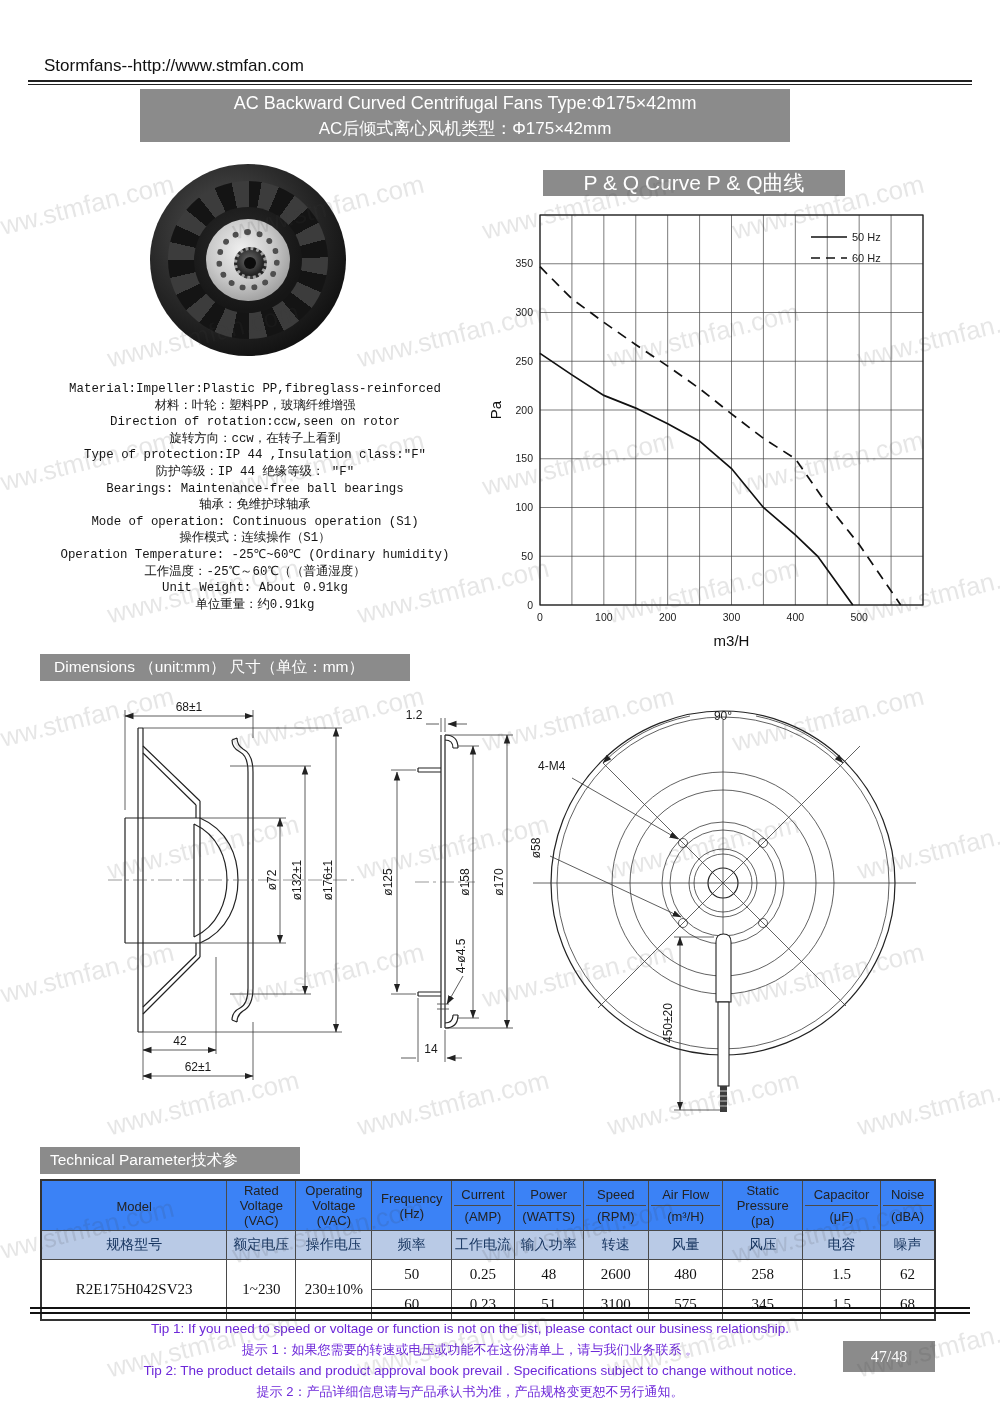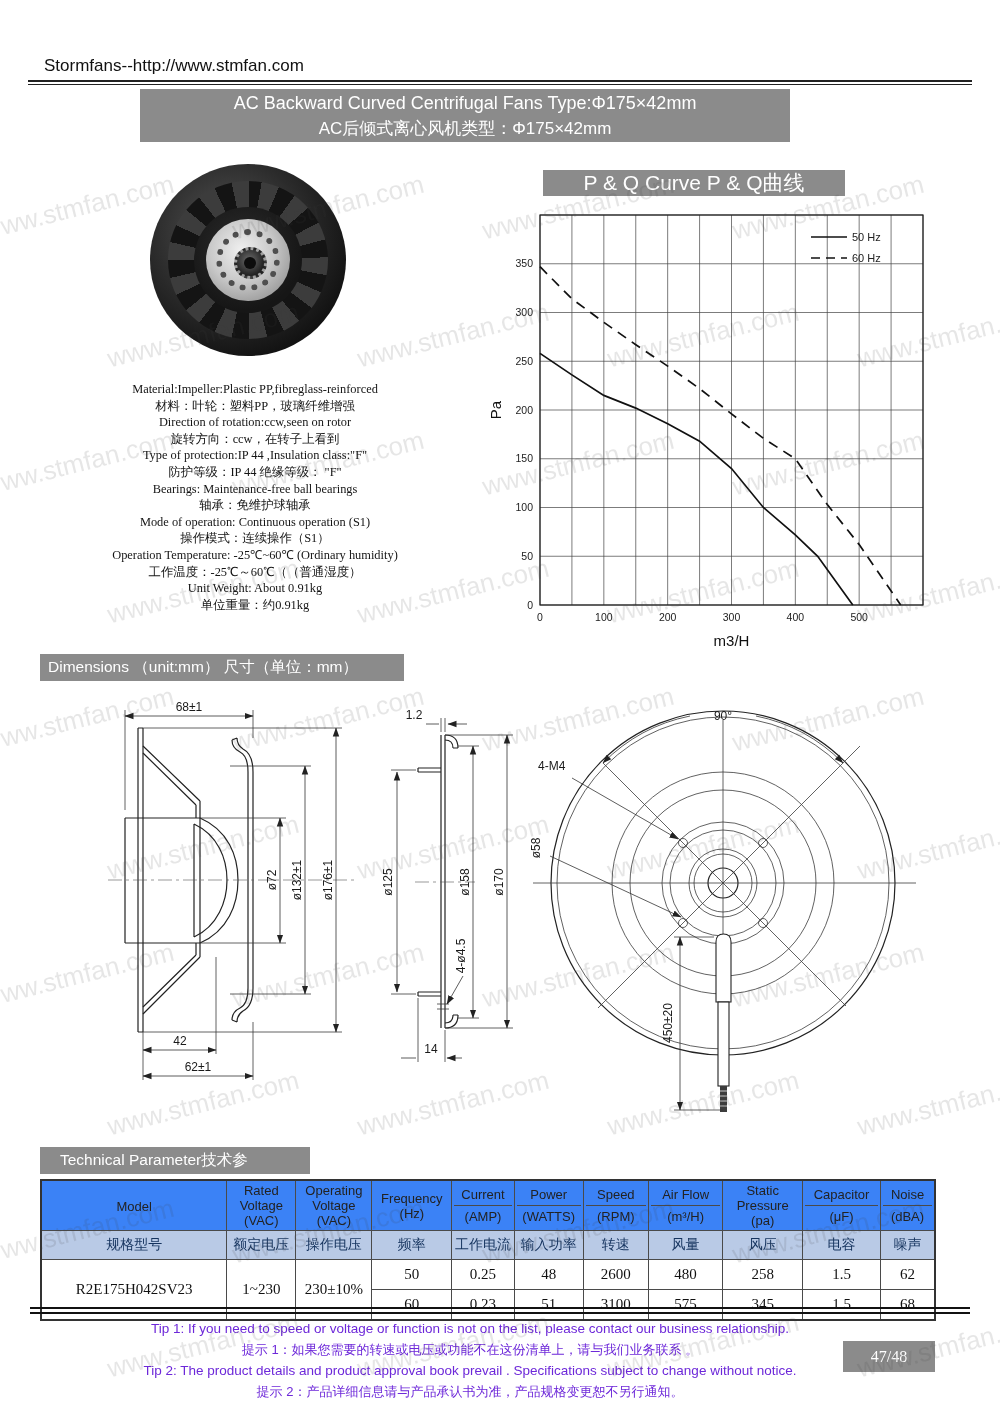--- a/index.html
+++ b/index.html
@@ -11,40 +11,40 @@
       transform:rotate(-14deg);pointer-events:none;font-family:"Liberation Sans",sans-serif;z-index:6;}
   
   .site{left:44px;top:56px;font-size:17px;color:#111;z-index:2;}
   .rule-top{left:28px;top:80px;width:944px;border-top:2px solid #222;border-bottom:1px solid #222;height:2px;z-index:2;}
   .title-banner{left:140px;top:89px;width:650px;height:53px;background:#8b8b8b;color:#fff;
       text-align:center;z-index:2;display:flex;flex-direction:column;justify-content:center;line-height:25px;}
   .title-banner .l1{font-size:18px;}
   .title-banner .l2{font-size:17px;}
   .gray-banner{background:#8b8b8b;color:#fff;display:flex;align-items:center;z-index:2;}
   .chart-banner{left:543px;top:170px;width:302px;height:26px;font-size:21px;justify-content:center;}
-  .dim-banner{left:40px;top:654px;width:356px;height:27px;font-size:15.5px;padding-left:8px;}
-  .tech-banner{left:40px;top:1147px;width:250px;height:27px;font-size:15.5px;padding-left:20px;}
+  .dim-banner{left:40px;top:654px;width:356px;height:27px;font-size:15.5px;padding-left:14px;}
+  .tech-banner{left:40px;top:1147px;width:250px;height:27px;font-size:15.5px;padding-left:10px;}
   
   .photo{left:150px;top:164px;width:204px;height:200px;z-index:2;}
   .fan-outer{position:absolute;left:0;top:0;width:196px;height:192px;border-radius:50%;
      background:radial-gradient(circle at 40% 36%,#555 0%,#2b2b2b 45%,#101010 78%,#000 100%);}
   .fan-blades{position:absolute;left:18px;top:17px;width:160px;height:158px;border-radius:50%;
      background:repeating-conic-gradient(from 10deg,#3c3c3c 0deg 13deg,#141414 13deg 26deg);}
   .fan-inner{position:absolute;left:44px;top:43px;width:108px;height:106px;border-radius:50%;
      background:radial-gradient(circle at 45% 40%,#2e2e2e,#161616 70%);}
   .fan-hub{position:absolute;left:56px;top:55px;width:84px;height:82px;border-radius:50%;
      background:radial-gradient(circle at 42% 38%,#f0f0f0,#c9c9c9 45%,#9a9a9a 80%,#7d7d7d);}
   .fan-holes{position:absolute;left:66px;top:65px;width:52px;height:50px;border-radius:50%;
      border:6px dotted #4f4f4f;}
   .fan-bolt{position:absolute;left:84px;top:83px;width:27px;height:26px;border-radius:50%;
      background:radial-gradient(circle at 45% 40%,#6b6b6b,#222 70%);border:3px dotted #9f9f9f;}
   .fan-center{position:absolute;left:94px;top:93px;width:12px;height:12px;border-radius:50%;background:#0d0d0d;}
   
   .specs{left:28px;top:381px;width:454px;text-align:center;z-index:2;
-     font-family:Liberation Serif, serif;}
+     font-family:Liberation Mono, monospace;}
   .spec-line{font-size:12.4px;line-height:16.6px;color:#141414;white-space:nowrap;}
   
   .chart-svg{left:488px;top:202px;z-index:2;}
   
   .draw{z-index:2;}
   .thin{stroke:#3a3a3a;stroke-width:0.8;fill:none;}
   .med{stroke:#222;stroke-width:1.2;fill:none;}
   .diml{stroke:#333;stroke-width:0.8;fill:none;}
   .cl{stroke:#555;stroke-width:0.6;fill:none;stroke-dasharray:14 4 3 4;}
   .dtxt{font-size:12px;fill:#1a1a1a;font-family:"Liberation Sans",sans-serif;}

